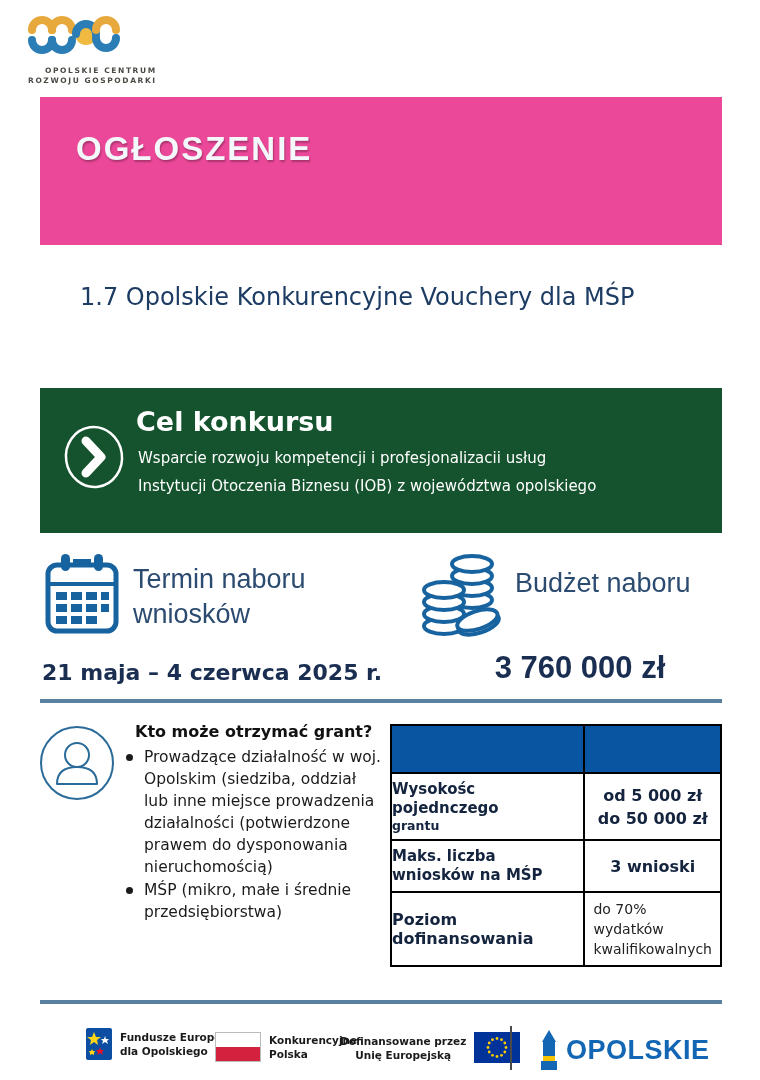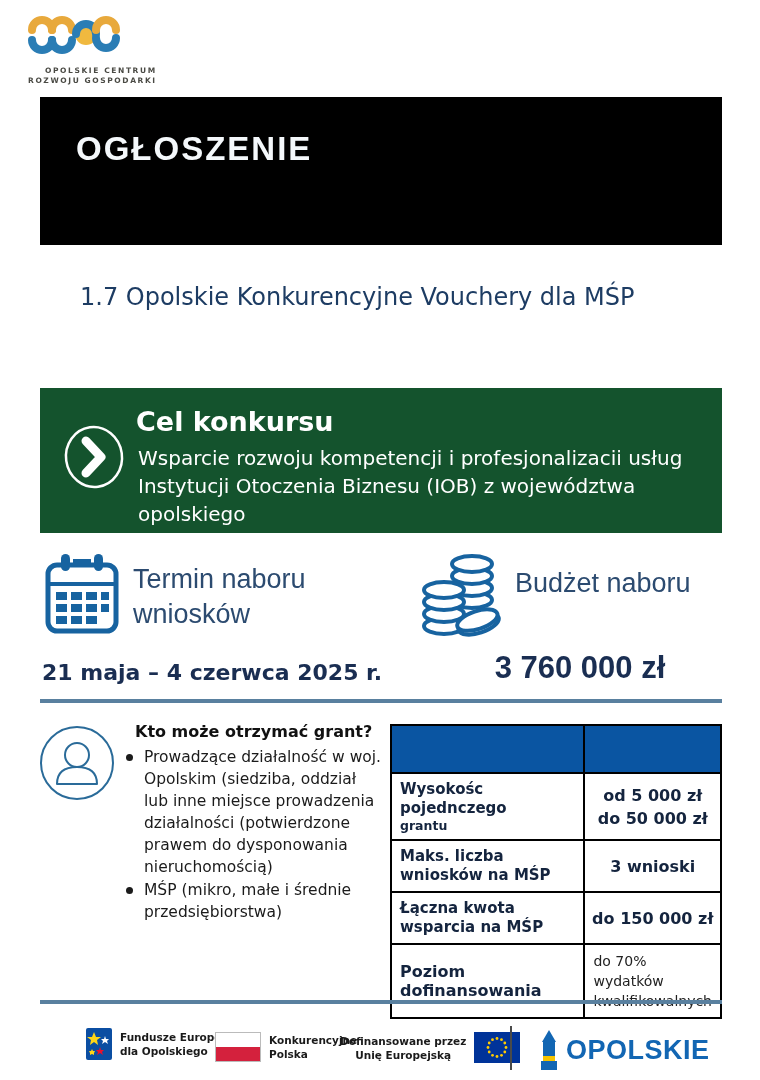--- a/index.html
+++ b/index.html
@@ -9,35 +9,35 @@
     font-family:"Liberation Sans", sans-serif; overflow:hidden;
   }
 
   
   .ocrg { position:absolute; left:28px; top:16px; }
   .ocrg-caption { margin-top:4px; font-size:7.5px; font-weight:bold; letter-spacing:1.6px;
     color:#4a4a44; line-height:10px; font-family:"DejaVu Sans", sans-serif;text-align:right; }
 
   
   .title-band { position:absolute; left:40px; top:97px; width:682px; height:148px;
-    background:#000000; color:#f4f8fb; padding:30px 0 0 36px; }
+    background:#ec4899; color:#f4f8fb; padding:30px 0 0 36px; }
   .title-band .t1, .title-band .t2 { font-size:33px; font-weight:bold; letter-spacing:2px;
     line-height:44px; text-shadow:1px 2px 2px rgba(0,0,0,0.28); }
 
   
   .subtitle { position:absolute; left:80px; top:283px; font-size:24px; color:#1d3c63;
     font-family:"DejaVu Sans", sans-serif; }
 
   
   .goal-band { position:absolute; left:40px; top:388px; width:682px; height:145px;
     background:#14532d; color:#ffffff; }
   .goal-icon { position:absolute; left:22px; top:36px; }
   .goal-title { position:absolute; left:96px; top:18px; font-size:27px; font-weight:bold;
     font-family:"DejaVu Sans", sans-serif; }
-  .goal-line { position:absolute; left:98px; font-size:20px; line-height:28px;
+  .goal-line { position:absolute; left:98px; font-size:15px; line-height:28px;
     font-family:"DejaVu Sans", sans-serif; }
   .goal-line.l1 { top:56px; }
   .goal-line.l2 { top:84px; }
 
   
   .cal-icon { position:absolute; left:44px; top:552px; }
   .deadline-label { position:absolute; left:133px; top:562px; font-size:27px; line-height:35px;
     color:#2c4b70; }
   .deadline-value { position:absolute; left:42px; top:660px; font-size:22px; font-weight:bold;
     color:#1a2e52; font-family:"DejaVu Sans", sans-serif; }
@@ -58,21 +58,21 @@
   .elig-list li { position:relative; padding-left:22px; font-size:15.5px; line-height:22px;
     color:#1b1b1b; font-family:"DejaVu Sans", sans-serif; margin-bottom:1px; }
   .elig-list li::before { content:""; position:absolute; left:4px; top:8px; width:7px; height:7px;
     border-radius:50%; background:#1b1b1b; }
 
   
   .grant-table { position:absolute; left:390px; top:724px; width:332px;
     border:2px solid #000; border-collapse:collapse; }
   .grant-table td { border:2px solid #000; vertical-align:middle; }
   .grant-table .hdr td { background:#0a55a2; height:48px; }
-  .grant-table .c1 { width:196px; padding:6px 8px; }
+  .grant-table .c1 { width:196px; padding:6px 0; }
   .grant-table .c2 { width:136px; padding:6px 6px; text-align:center; }
   .row-label { font-size:15px; font-weight:bold; color:#14243e; line-height:19px;
     font-family:"DejaVu Sans", sans-serif; }
   .row-label-sub { font-size:12.5px; font-weight:bold; color:#14243e;
     font-family:"DejaVu Sans", sans-serif; }
   .row-value { font-size:16px; font-weight:bold; color:#14243e; line-height:23px;
     white-space:pre-line; font-family:"DejaVu Sans", sans-serif; }
   .row-value.plain { font-weight:normal; font-size:14px; color:#222; white-space:normal;
     line-height:20px; text-align:left; padding:0 2px; }
   .grant-table tr.r1 td { height:62px; }
@@ -209,28 +209,20 @@
           </td>
     </tr>
     <tr class="r2">
       <td class="c1">
             <div class="row-label">Maks. liczba wniosków na MŚP</div>
           </td>
       <td class="c2">
             <div class="row-value">3 wnioski</div>
           </td>
     </tr>
-    <tr class="r3">
-      <td class="c1">
-            <div class="row-label">Łączna kwota wsparcia na MŚP</div>
-          </td>
-      <td class="c2">
-            <div class="row-value">do 150 000 zł</div>
-          </td>
-    </tr>
     <tr class="r4">
       <td class="c1">
             <div class="row-label" style="font-size:16px">Poziom dofinansowania</div>
           </td>
       <td class="c2">
             <div class="row-value plain">do 70% wydatków kwalifikowalnych</div>
           </td>
     </tr>
   </tbody>
     </table>

